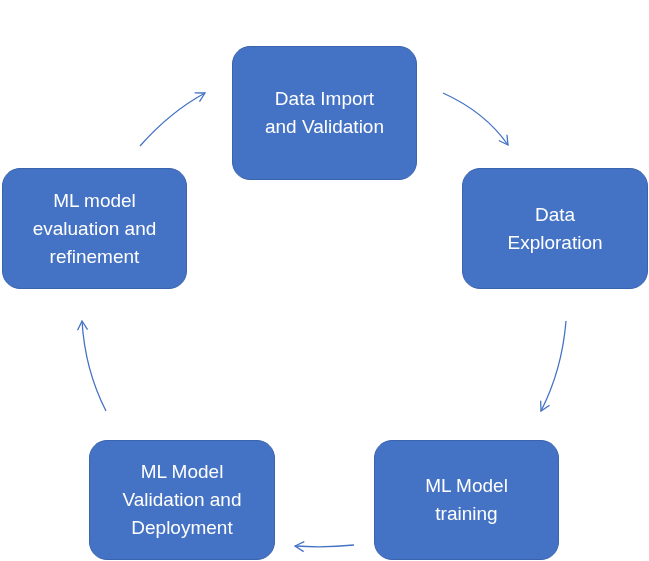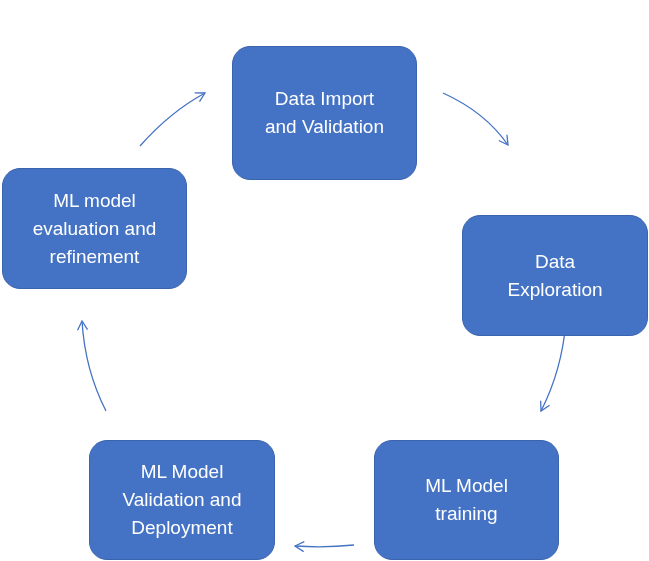--- a/index.html
+++ b/index.html
@@ -12,21 +12,21 @@
       color: #ffffff;
       display: flex; align-items: center; justify-content: center;
       text-align: center;
       font-size: 19px;
       line-height: 28px;
       box-sizing: border-box;
       padding: 0 8px;
     }
     .node span { white-space: pre-line; }
     #n1 { left: 232px; top: 2px;   width: 185px; height: 134px; margin-top: 44px; }
-    #n2 { left: 462px; top: 168px; width: 186px; height: 121px; margin-top: 47px; }
+    #n2 { left: 462px; top: 168px; width: 186px; height: 121px; }
     #n3 { left: 374px; top: 440px; width: 185px; height: 120px; }
     #n4 { left: 89px;  top: 440px; width: 186px; height: 120px; }
     #n5 { left: 2px;   top: 168px; width: 185px; height: 121px; }
     svg.arrows { position: absolute; left: 0; top: 0; }
   </style>
 </head>
 <body>
 
 <svg class="arrows" width="649" height="561">
   <defs>

